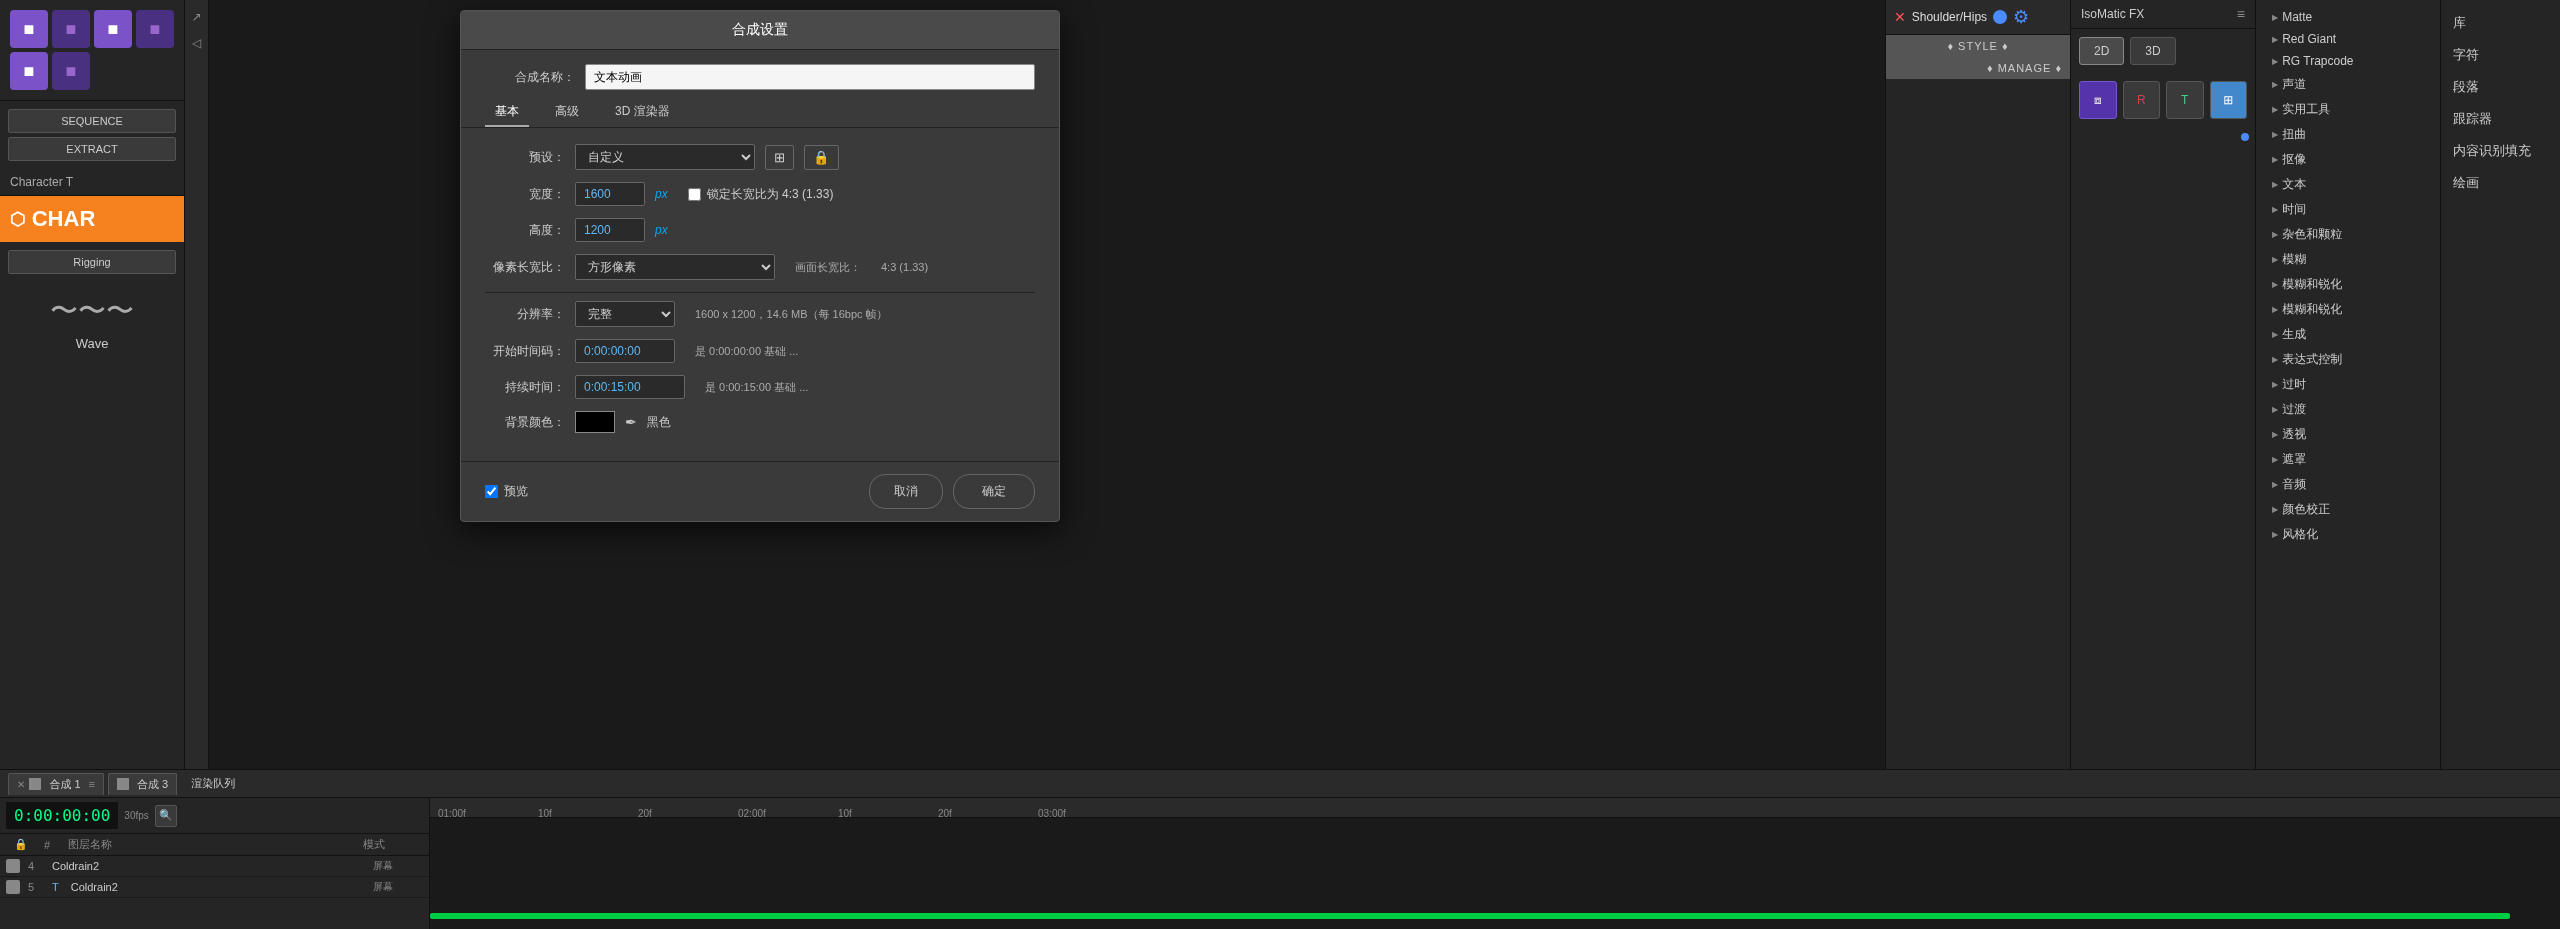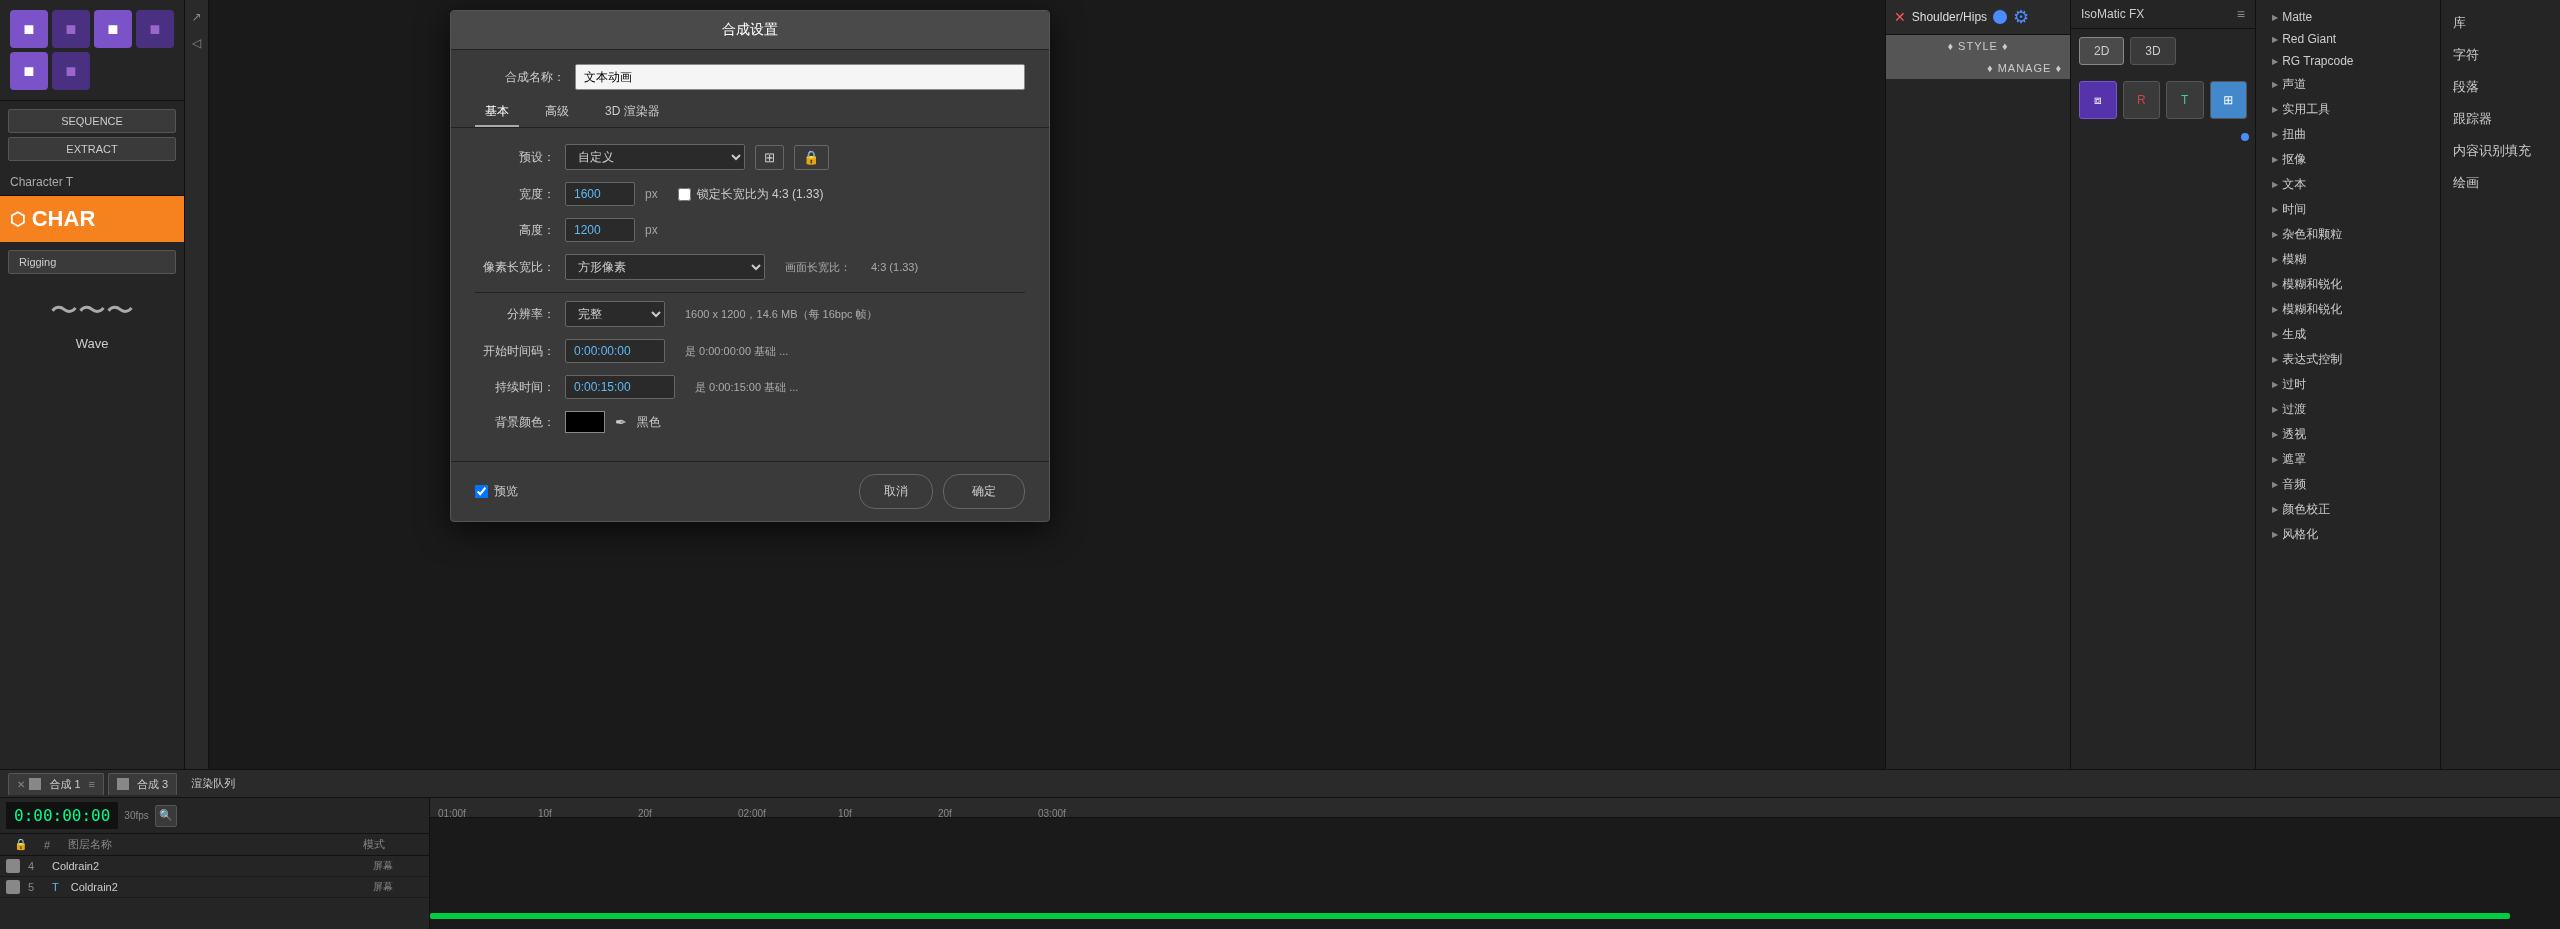--- a/index.html
+++ b/index.html
@@ -94,21 +94,21 @@
     .char-header-icon {
       font-size: 18px;
     }
 
     .rigging-btn {
       background: #3a3a3a;
       border: 1px solid #555;
       color: #ccc;
       padding: 5px 10px;
       font-size: 11px;
-      text-align: left;
+      text-align: center;
       margin: 8px;
       border-radius: 2px;
       cursor: pointer;
     }
 
     .wave-section {
       display: flex;
       flex-direction: column;
       align-items: center;
       padding: 10px;
@@ -430,21 +430,21 @@
     }
 
     .dialog {
       background: #3a3a3a;
       border: 1px solid #555;
       border-radius: 4px;
       width: 600px;
       box-shadow: 0 8px 32px rgba(0,0,0,0.7);
       position: absolute;
       top: 10px;
-      left: 450px;
+      left: 460px;
     }
 
     .dialog-title-bar {
       background: #4a4a4a;
       padding: 10px 16px;
       font-size: 14px;
       color: #fff;
       text-align: center;
       border-bottom: 1px solid #222;
       border-radius: 4px 4px 0 0;
@@ -524,21 +524,22 @@
       border: 1px solid #666;
       color: #5eb8f5;
       padding: 4px 8px;
       font-size: 12px;
       width: 70px;
       border-radius: 2px;
     }
 
     .dialog-unit {
       font-size: 12px;
-      color: #a3a3a3;
+      color: #0ea5e9;
+      font-style: italic;
     }
 
     .lock-checkbox {
       display: flex;
       align-items: center;
       gap: 6px;
       font-size: 12px;
       color: #ccc;
       margin-left: 10px;
     }

